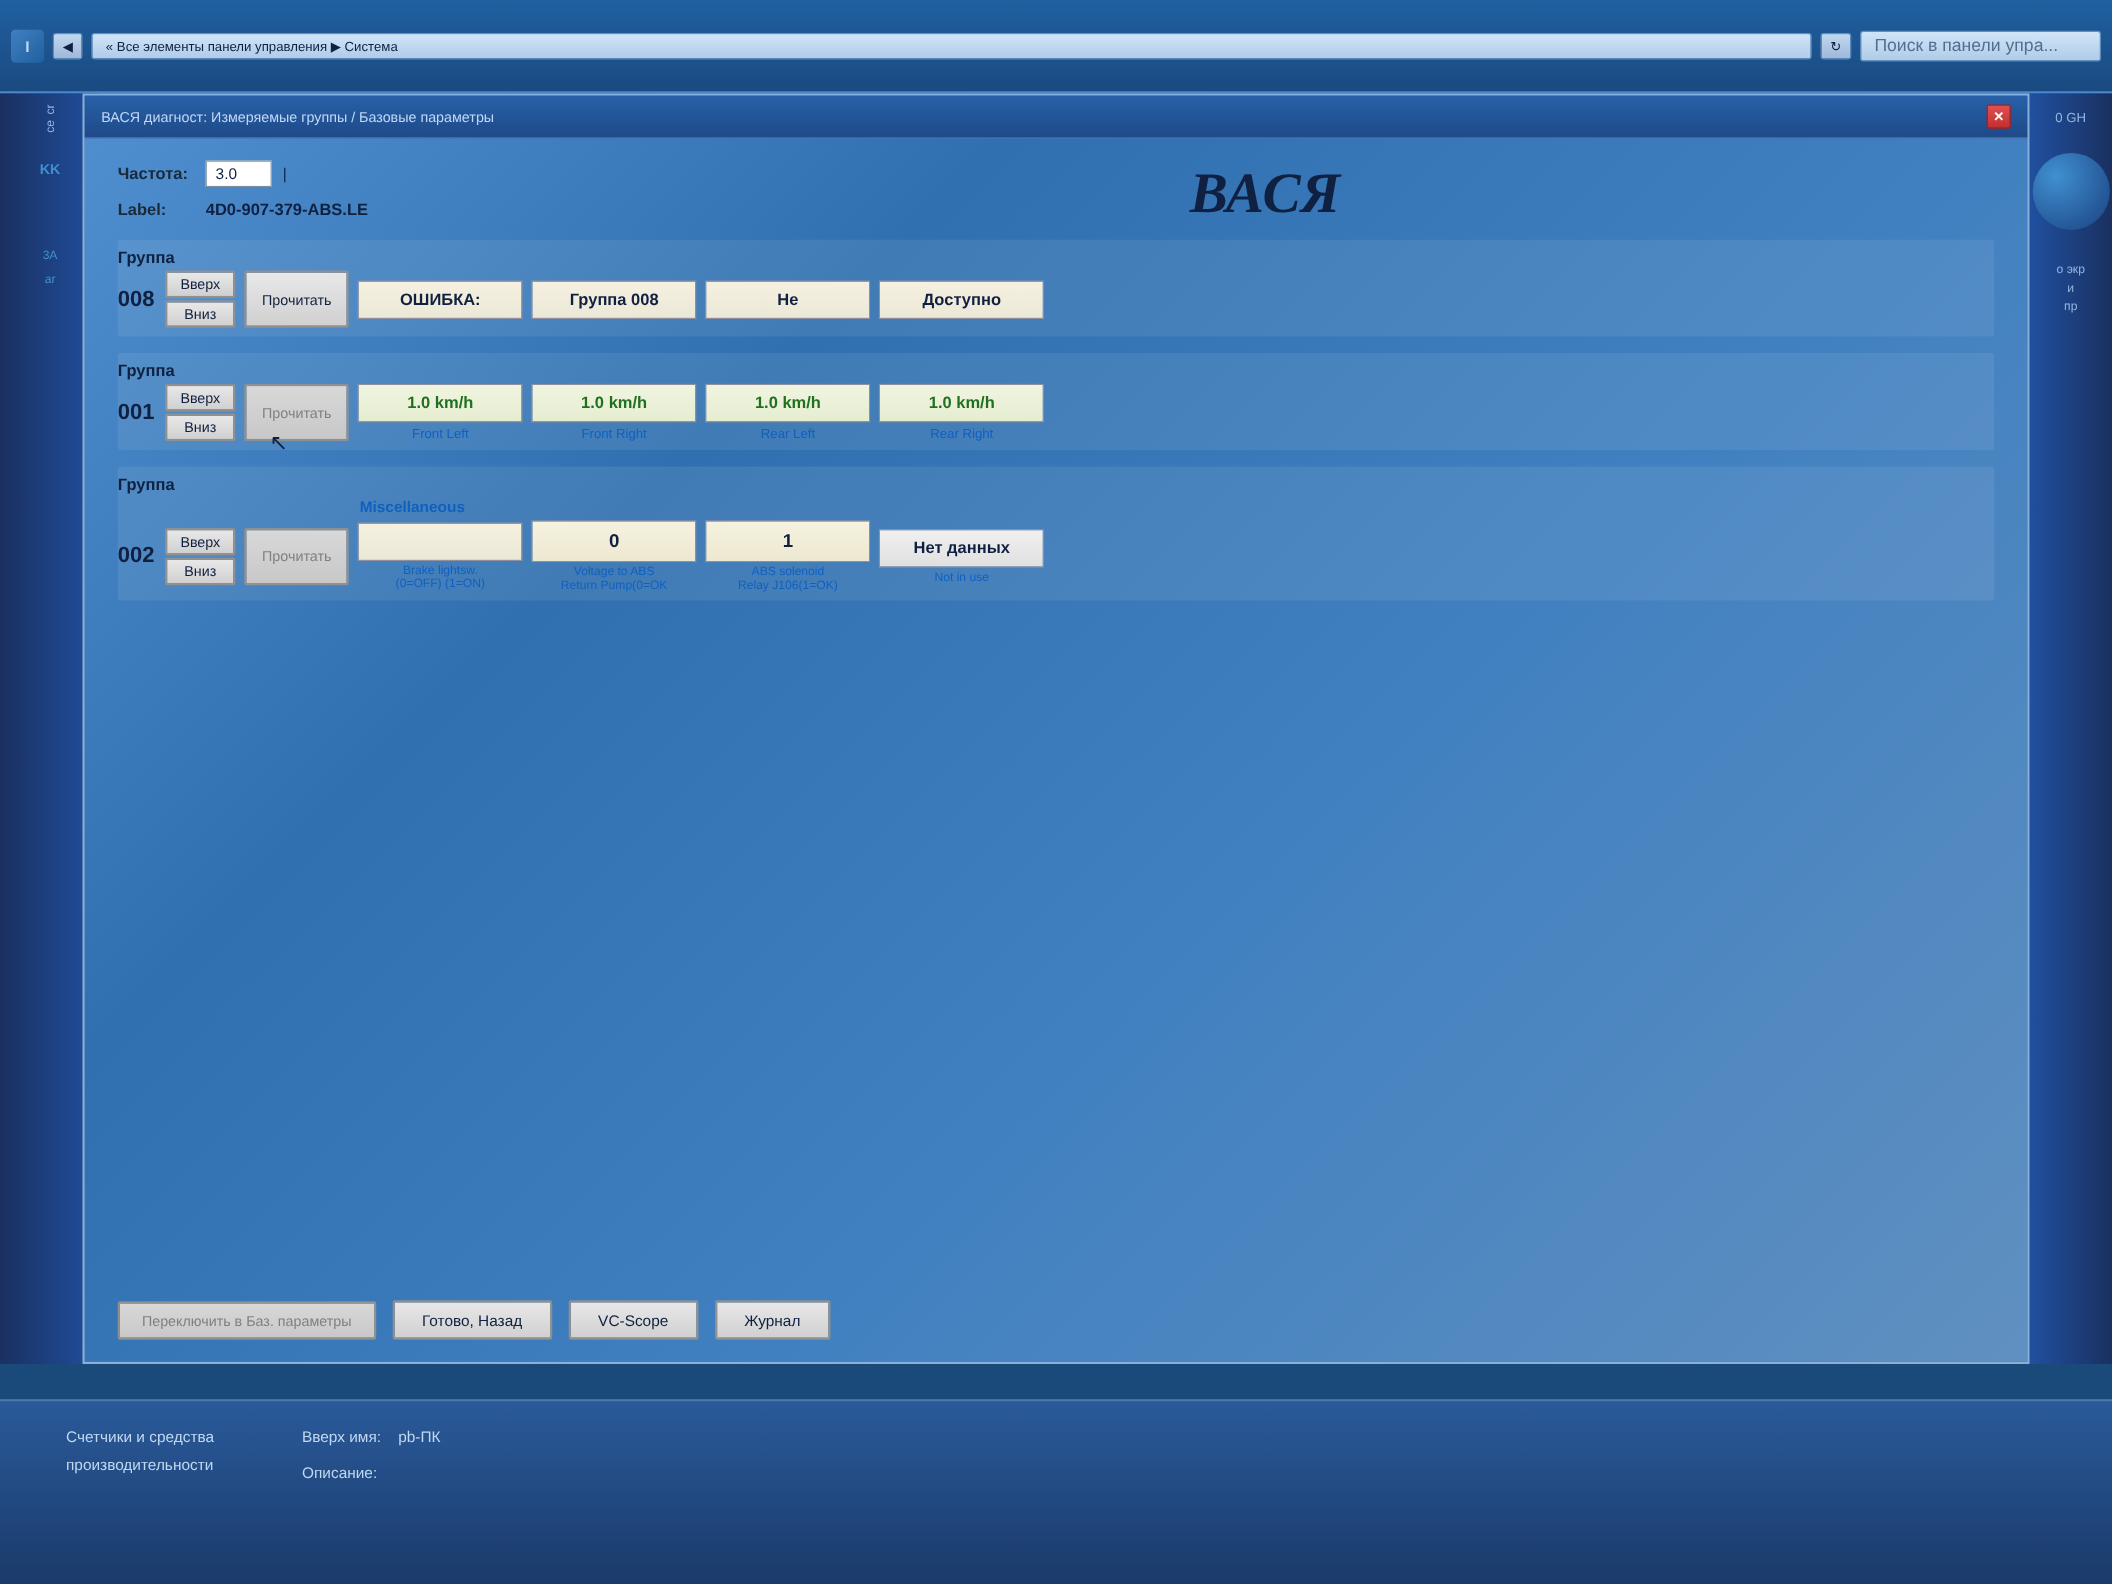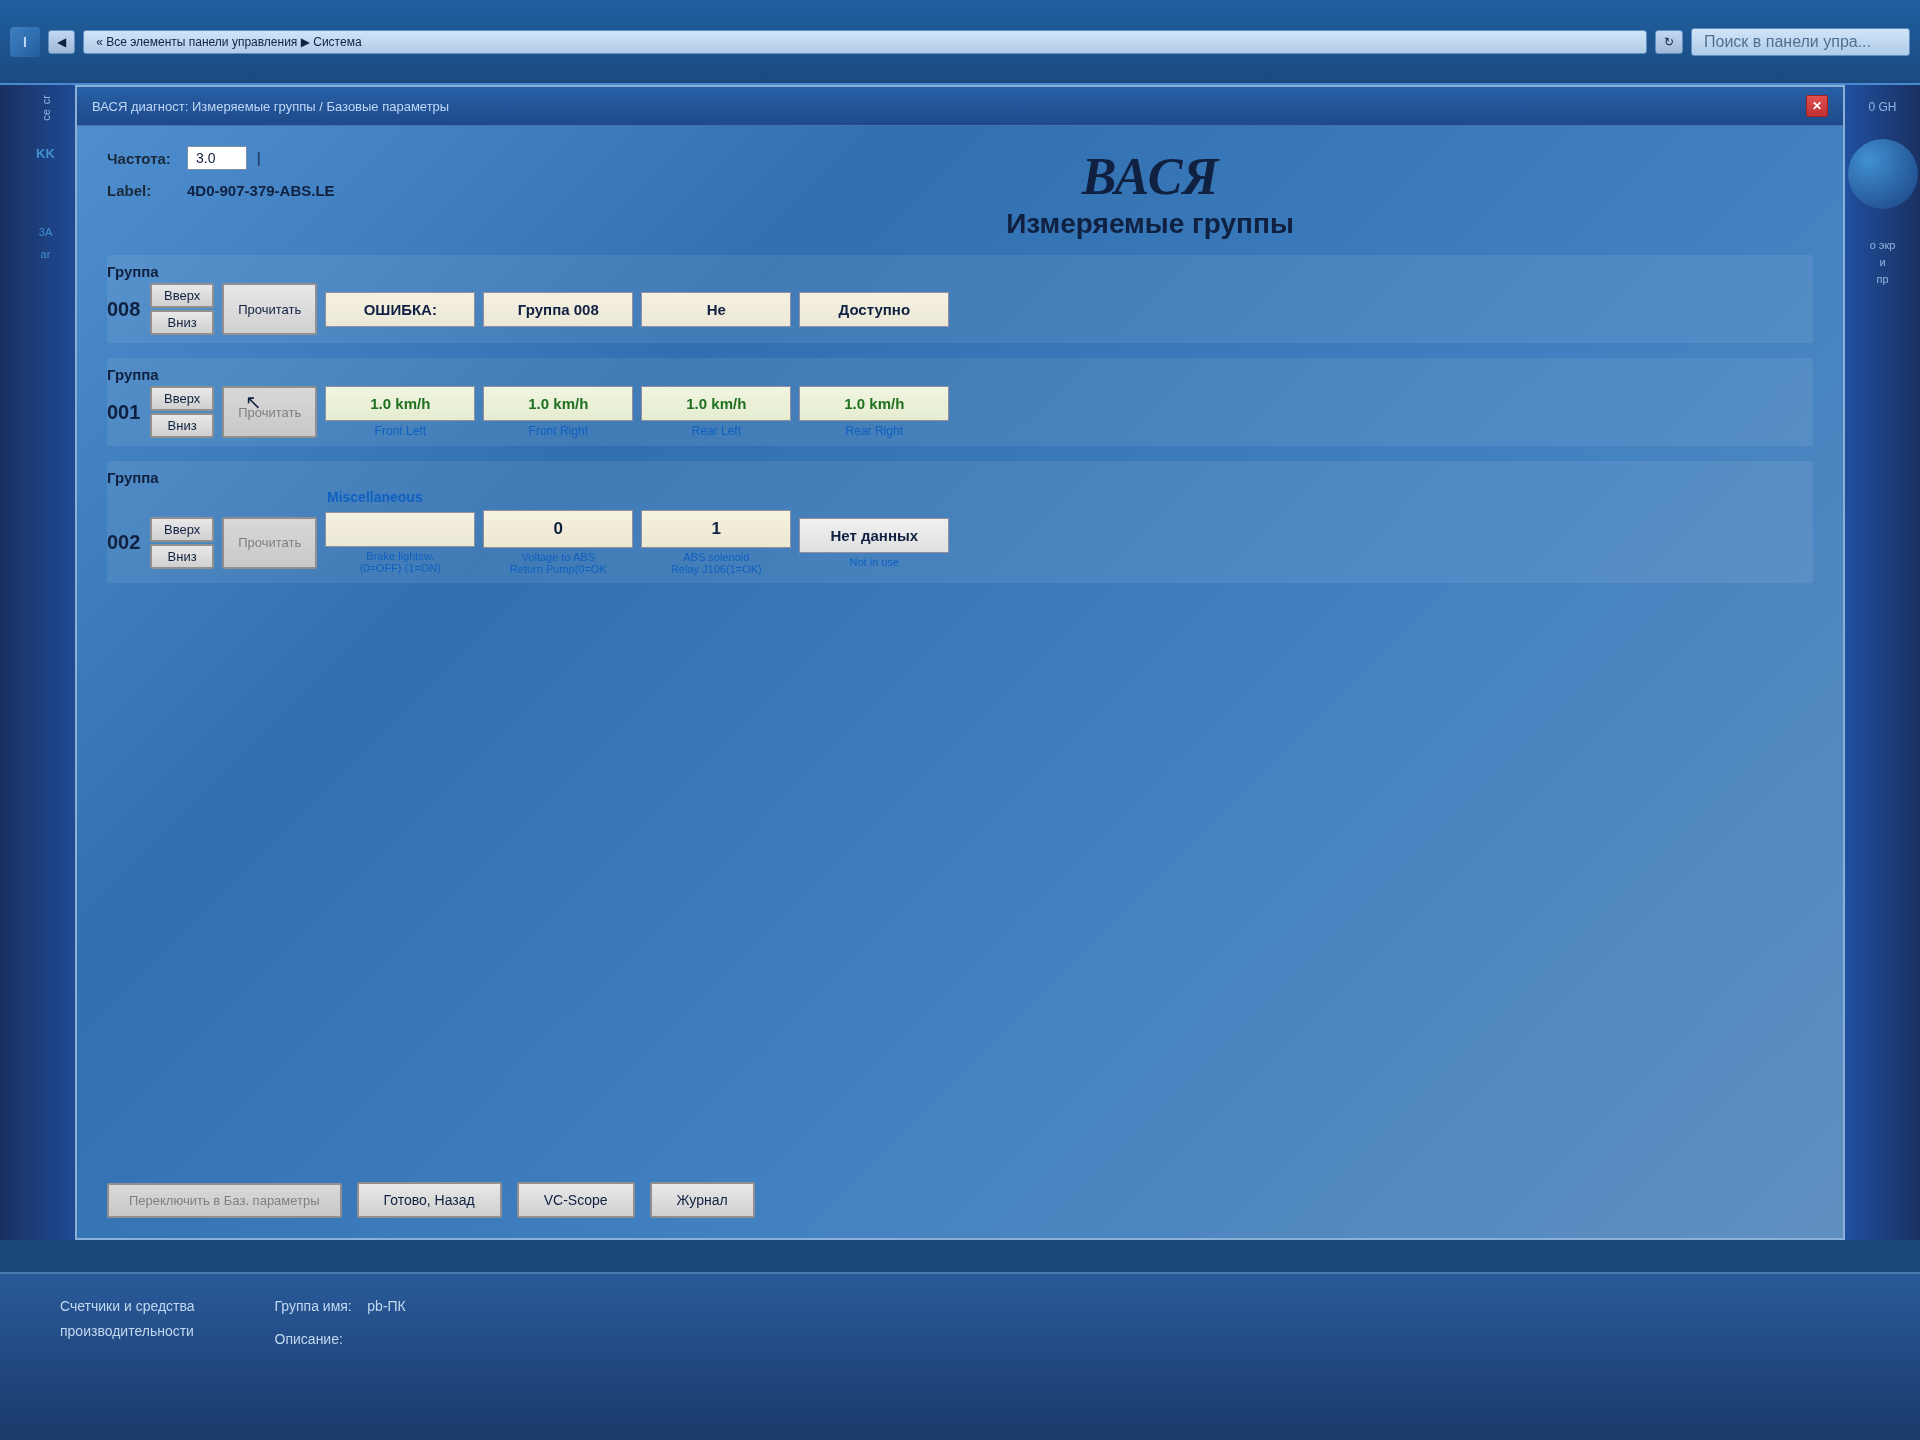--- a/index.html
+++ b/index.html
@@ -437,21 +437,20 @@
           <div class="field-value-box">3.0</div>
           <span style="color:#102040;font-size:14px;">|</span>
         </div>
         <div class="field-row">
           <span class="field-label">Label:</span>
           <span class="field-value-text">4D0-907-379-ABS.LE</span>
         </div>
       </div>
       <div class="header-right">
         <div class="brand-title">ВАСЯ</div>
-        <div class="brand-subtitle">Измеряемые группы</div>
       </div>
     </div>
 
     <div class="group-block">
       <div class="section-label">Группа</div>
       <div class="group-row">
         <span class="group-number">008</span>
         <div class="btn-group">
           <button class="btn-up">Вверх</button>
           <button class="btn-down">Вниз</button>
@@ -532,21 +531,21 @@
 
   </div>
 </div>
 
 <div class="statusbar">
   <div class="statusbar-item">
     <span>Счетчики и средства<br>производительности</span>
   </div>
   <div class="statusbar-item">
     <div>
-      <span>Группа имя:</span>
+      <span>Вверх имя:</span>
       &nbsp;&nbsp;
       <span>pb-ПК</span>
     </div>
     <div style="margin-top:8px;">
       <span>Описание:</span>
     </div>
   </div>
 </div>
 
 <div class="cursor-arrow" style="top:390px;left:245px;">↖</div>

